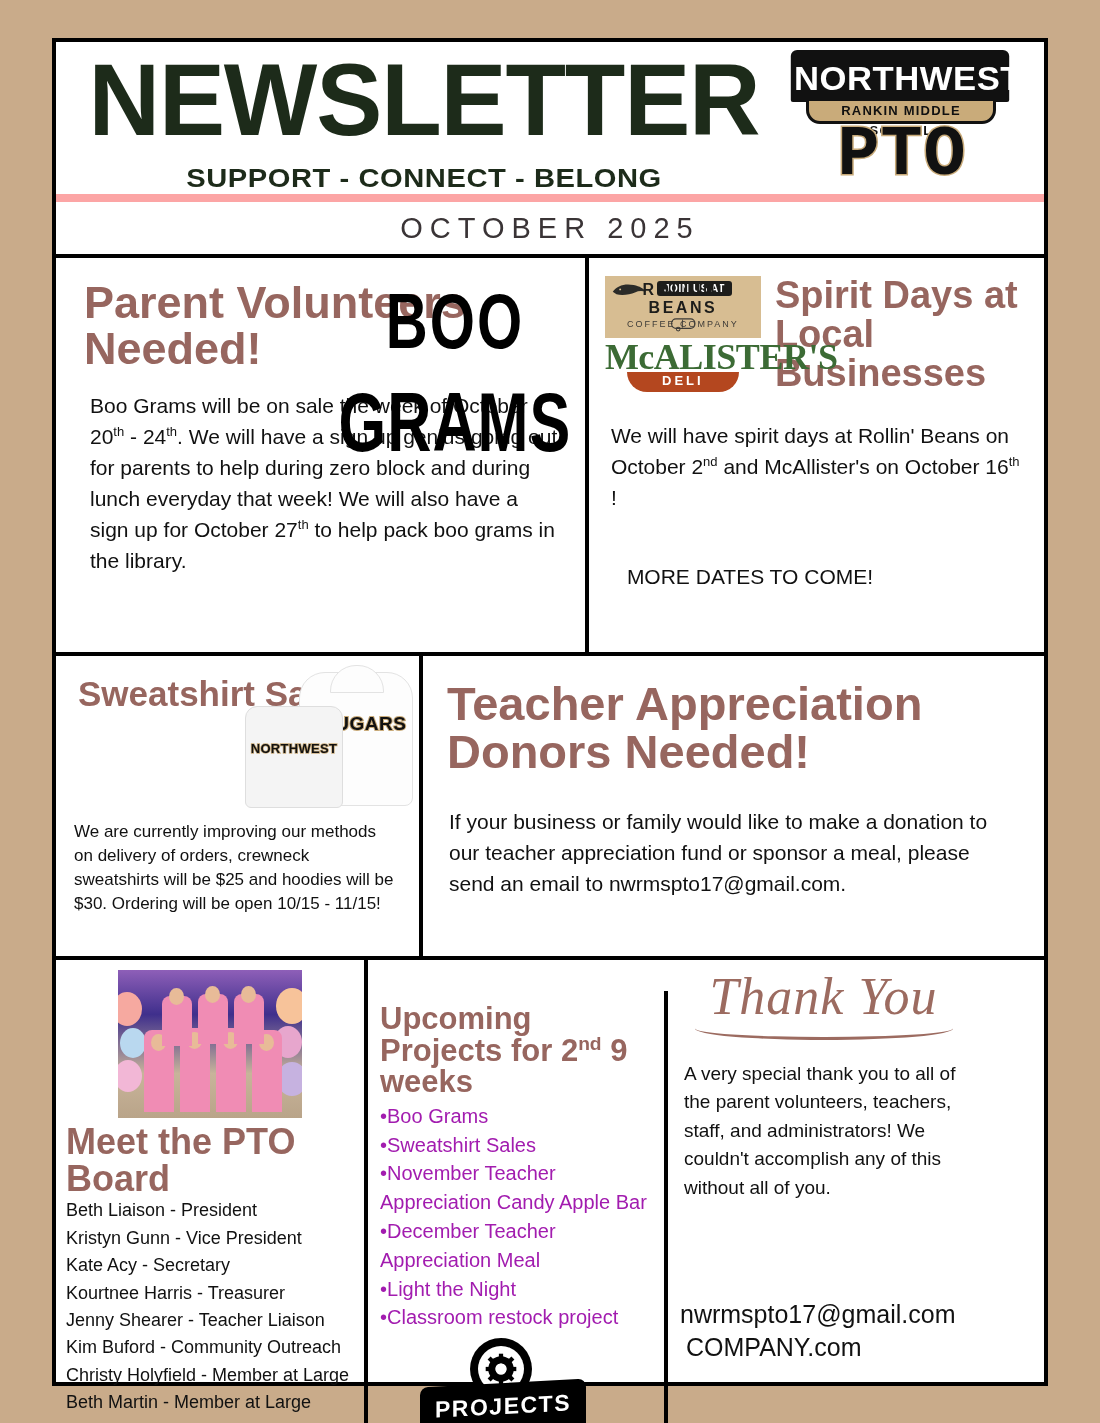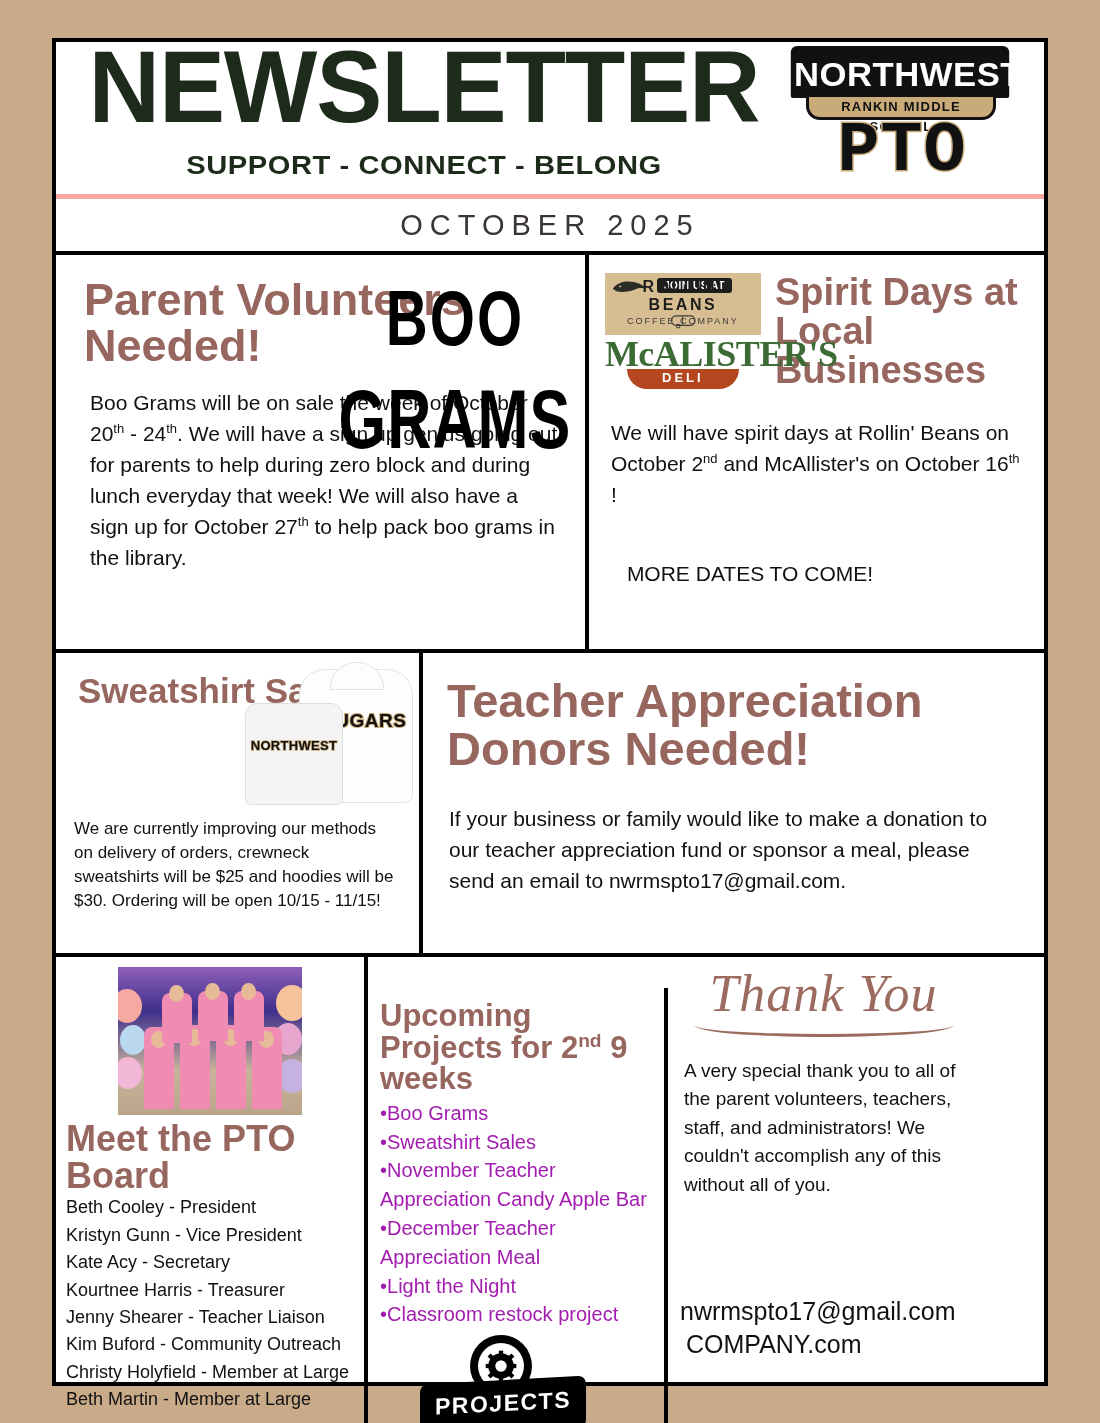--- a/index.html
+++ b/index.html
@@ -22,23 +22,23 @@
     background: #ffffff;
     border: 4px solid #000;
     box-sizing: border-box;
     display: flex;
     flex-direction: column;
   }
 
   
   .masthead {
     height: 152px;
-    border-bottom: 5px solid #fca5a5;
+    border-bottom: 8px solid #fca5a5;
     display: flex;
-    align-items: flex-start;
+    align-items: flex-end;
     position: relative;
     flex: 0 0 auto;
   }
   .masthead-title-wrap {
     flex: 1 1 auto;
     text-align: center;
     padding-left: 10px;
   }
   .nl-title {
     font-family: "Liberation Sans", sans-serif;
@@ -437,21 +437,21 @@
           <div class="bp-head" style="left:141px; top:64px;"></div>
           <div class="bp-person" style="left:44px;  bottom:72px; height:50px;"></div>
           <div class="bp-head" style="left:51px;  top:18px;"></div>
           <div class="bp-person" style="left:80px;  bottom:74px; height:50px;"></div>
           <div class="bp-head" style="left:87px;  top:16px;"></div>
           <div class="bp-person" style="left:116px; bottom:74px; height:50px;"></div>
           <div class="bp-head" style="left:123px; top:16px;"></div>
         </div>
         <h1 class="heading h-board">Meet the PTO Board</h1>
         <ul class="board-list">
-          <li>Beth Cooley - President</li>
+          <li>Beth Liaison - President</li>
           <li>Kristyn Gunn - Vice President</li>
           <li>Kate Acy - Secretary</li>
           <li>Kourtnee Harris - Treasurer</li>
           <li>Jenny Shearer - Teacher Liaison</li>
           <li>Kim Buford - Community Outreach</li>
           <li>Christy Holyfield - Member at Large</li>
           <li>Beth Martin - Member at Large</li>
         </ul>
       </div>
 

